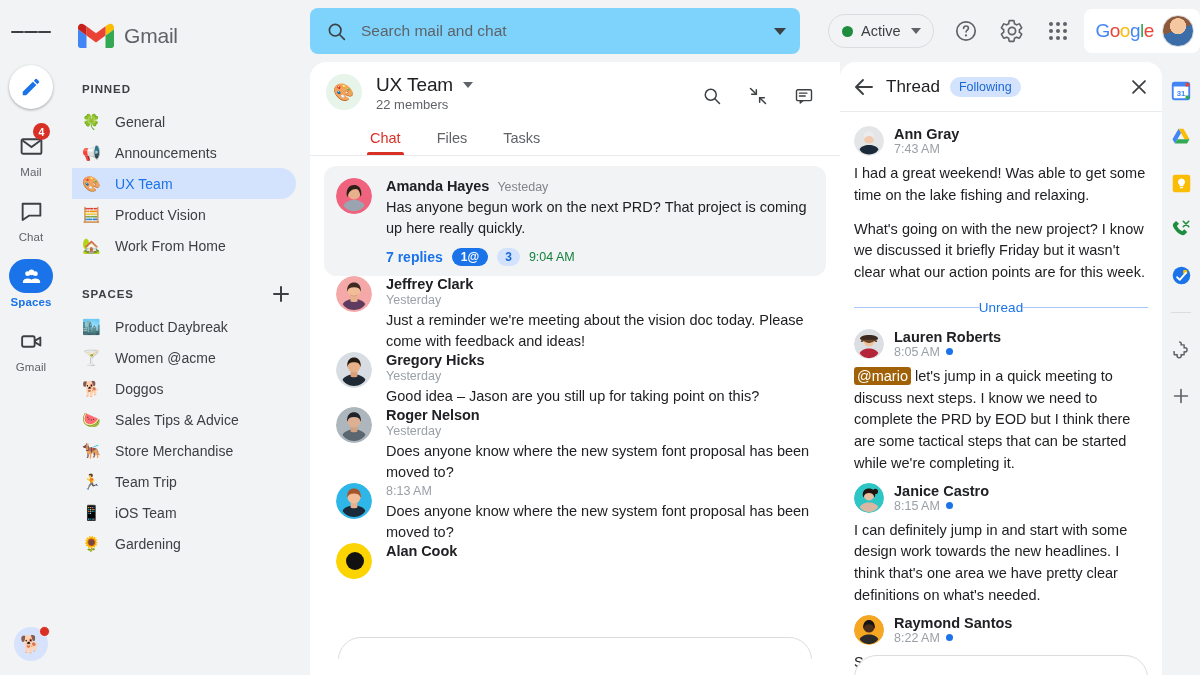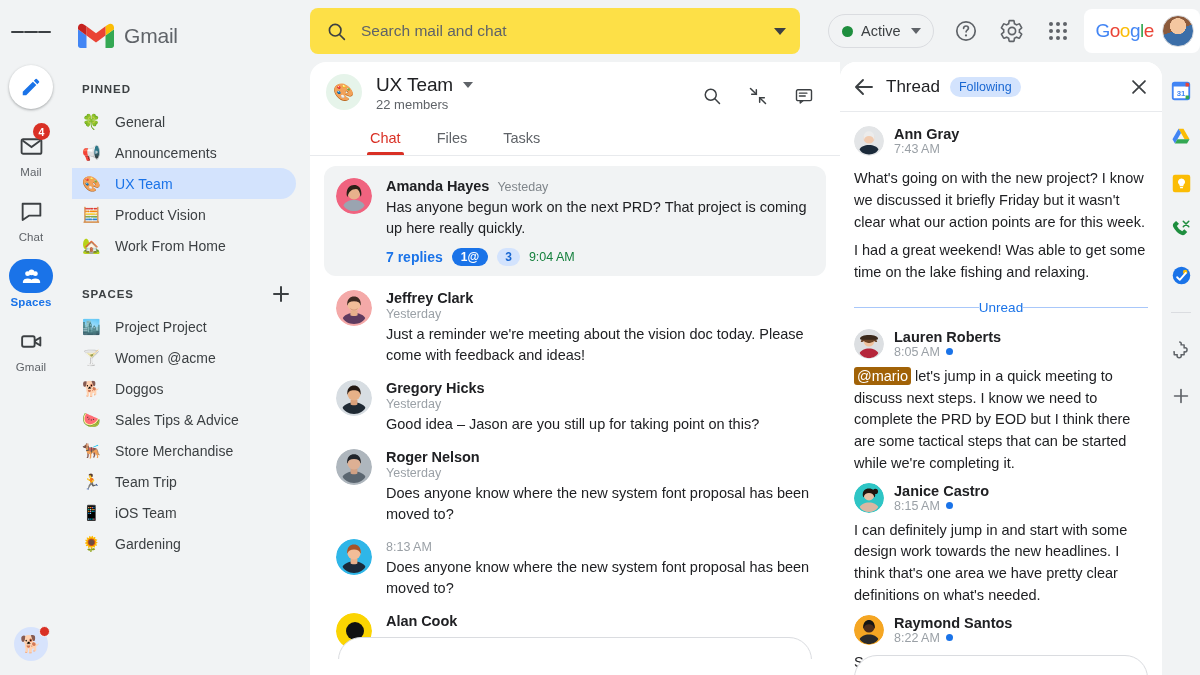--- a/index.html
+++ b/index.html
@@ -74,21 +74,21 @@
   .nav-emoji { font-size:15px; width:20px; text-align:center; line-height:1; }
   .nav-label { font-size:14px; color:#3c4043; letter-spacing:.05px; }
   .nav-item.selected .nav-label { color:#1a73e8; font-weight:500; }
 
   
   .topbar {
     position:absolute; top:0; left:310px; width:890px; height:62px;
     display:flex; align-items:center; gap:0; background:#f1f3f4; z-index:5;
   }
   .search {
-    width: 490px; height:46px; background:#fde047; border-radius:8px;
+    width: 490px; height:46px; background:#7dd3fc; border-radius:8px;
     display:flex; align-items:center; padding: 0 14px 0 16px; cursor:text;
   }
   .search-ph { flex:1; font-size:15.5px; color:#5f6368; margin-left:14px; }
   .caret-down { width:0;height:0;border-left:6px solid transparent;border-right:6px solid transparent;border-top:7px solid #3c4043; }
   .active-chip {
     margin-left:28px; height:34px; border:1px solid #dadce0; border-radius:18px;
     display:flex; align-items:center; gap:8px; padding: 0 12px 0 13px; background:#f1f3f4; cursor:pointer;
   }
   .dot-green { width:11px;height:11px;border-radius:50%;background:#1e8e3e; }
   .active-label { font-size:14.5px; color:#3c4043; }
@@ -123,21 +123,21 @@
   .room-members { font-size:13px; color:#5f6368; margin-top:1px; }
   .room-actions { display:flex; align-items:center; gap:6px; margin-top:2px; }
   .tabs { display:flex; gap:0; margin: 8px 0 0 44px; }
   .tab { font-size:14.5px; color:#5f6368; padding: 6px 0 9px; margin-right:36px; cursor:pointer; position:relative; }
   .tab.active { color:#d93025; font-weight:500; }
   .tab.active::after { content:''; position:absolute; left:-3px; right:-3px; bottom:0; height:3px; background:#d93025; border-radius:2px 2px 0 0; }
   .divider { height:1px; background:#e8eaed; }
 
   .msg-list { padding: 10px 14px 0 14px; height:503px; overflow:hidden; position:relative; }
   .msg-card { background:#f1f3f4; border-radius:12px; padding: 12px 12px 10px 12px; display:flex; gap:14px; }
-  .msg { display:flex; gap:14px; padding: 14px 12px 0 12px; }
+  .msg { display:flex; gap:14px; padding: 0 12px 0 12px; }
   .avatar { width:36px;height:36px;border-radius:50%; flex:0 0 36px; overflow:hidden; position:relative; }
   .msg-body { flex:1; min-width:0; }
   .msg-head { display:flex; align-items:baseline; gap:8px; }
   .msg-name { font-size:14.5px; font-weight:700; color:#202124; letter-spacing:-.05px; }
   .msg-time { font-size:12.5px; color:#80868b; }
   .msg-time-block { font-size:12.5px; color:#9aa0a6; margin-top:1px; }
   .msg-text { font-size:14.5px; color:#202124; line-height:1.45; margin-top:3px; }
   .replies-row { display:flex; align-items:center; gap:9px; margin-top:9px; }
   .replies-link { font-size:14px; color:#1a73e8; font-weight:700; cursor:pointer; }
   .badge-at { background:#1a73e8; color:#fff; font-size:12px; font-weight:700; border-radius:11px; padding:2px 9px; }
@@ -299,21 +299,21 @@
       </div>
     </div>
 
     <div class="section-head">
       <span class="section-title">SPACES</span>
       <span class="plus-btn"></span>
     </div>
     <div class="nav-list">
       <div class="nav-item">
         <span class="nav-emoji">🏙️</span>
-        <span class="nav-label">Project Project</span>
+        <span class="nav-label">Product Daybreak</span>
       </div>
       <div class="nav-item">
         <span class="nav-emoji">🍸</span>
         <span class="nav-label">Women @acme</span>
       </div>
       <div class="nav-item">
         <span class="nav-emoji">🐕</span>
         <span class="nav-label">Doggos</span>
       </div>
       <div class="nav-item">
@@ -567,22 +567,22 @@
               <path d="M9.4 12c0-4.6 2.6-6.8 5.6-6.8S20.6 7.4 20.6 12c0 1.2-.4 1.8-.7 1.8-.5-2.8-2.2-3.9-4.9-3.9s-4.4 1.1-4.9 3.9c-.3 0-.7-.6-.7-1.8z" fill="#ececec"></path>
             </svg>
           </div>
           <div>
             <div class="tname">Ann Gray</div>
             <div class="ttime">
               <span>7:43 AM</span>
             </div>
           </div>
         </div>
+        <div class="tmsg-text">I had a great weekend! Was able to get some time on the lake fishing and relaxing.</div>
         <div class="tmsg-text noavatar">What's going on with the new project? I know we discussed it briefly Friday but it wasn't clear what our action points are for this week.</div>
-        <div class="tmsg-text">I had a great weekend! Was able to get some time on the lake fishing and relaxing.</div>
       </div>
 
       <div class="unread-sep">
         <span class="line"></span>
         <span class="lbl">Unread</span>
         <span class="line"></span>
       </div>
 
       <div class="tmsg">
         <div class="tmsg-head">

